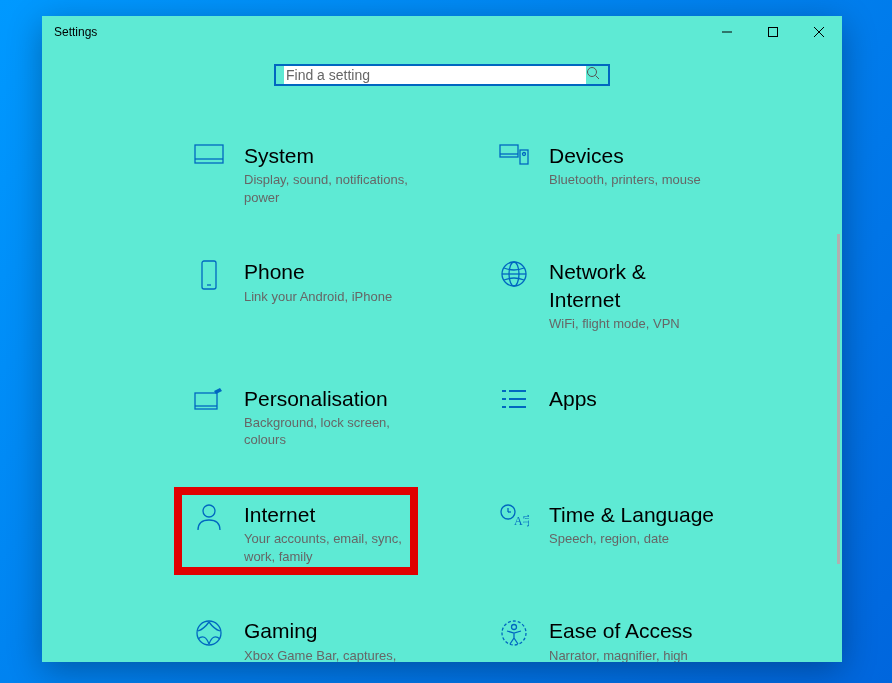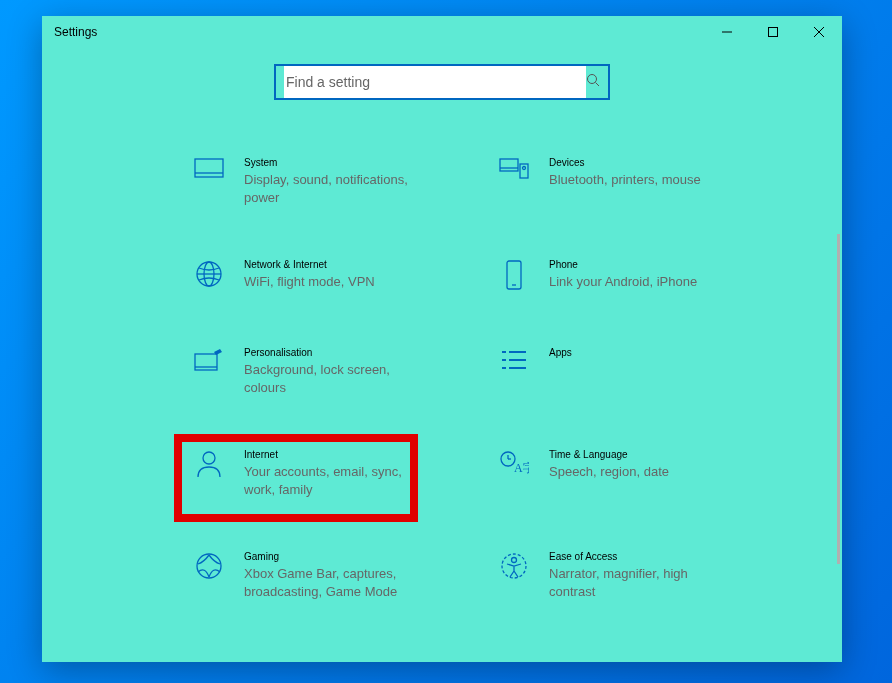--- a/index.html
+++ b/index.html
@@ -95,21 +95,21 @@
   .cat-icon {
     width: 34px;
     height: 34px;
     flex-shrink: 0;
     display: flex;
     justify-content: center;
     margin-top: 2px;
   }
   .cat-icon svg { stroke: #0067c0; fill: none; stroke-width: 1.3; }
   .cat-text { display: flex; flex-direction: column; max-width: 170px; }
-  .cat-title { font-size: 10px; color: #000; line-height: 1.3; }
+  .cat-title { font-size: 21px; color: #000; line-height: 1.3; }
   .cat-desc { font-size: 13px; color: #666; line-height: 1.35; margin-top: 2px; }
   .highlight-box {
     position: absolute;
     border: 8px solid #e00000;
     top: -14px;
     left: -18px;
     width: 244px;
     height: 88px;
     pointer-events: none;
   }
@@ -184,44 +184,44 @@
             </svg>
         </span>
         <div class="cat-text">
           <span class="cat-title">Devices</span>
           <span class="cat-desc">Bluetooth, printers, mouse</span>
         </div>
       </div>
 
       <div class="category">
         <span class="cat-icon">
+          <svg width="20" height="30" viewBox="0 0 20 30">
+              <rect x="3" y="1" width="14" height="28" rx="2"></rect>
+              <line x1="8" y1="25" x2="12" y2="25"></line>
+            </svg>
+        </span>
+        <div class="cat-text">
+          <span class="cat-title">Phone</span>
+          <span class="cat-desc">Link your Android, iPhone</span>
+        </div>
+      </div>
+
+      <div class="category">
+        <span class="cat-icon">
           <svg width="28" height="28" viewBox="0 0 28 28">
               <circle cx="14" cy="14" r="12"></circle>
               <ellipse cx="14" cy="14" rx="5" ry="12"></ellipse>
               <line x1="2" y1="14" x2="26" y2="14"></line>
               <path d="M4 8 Q14 12 24 8"></path>
               <path d="M4 20 Q14 16 24 20"></path>
             </svg>
         </span>
         <div class="cat-text">
           <span class="cat-title">Network &amp; Internet</span>
           <span class="cat-desc">WiFi, flight mode, VPN</span>
-        </div>
-      </div>
-
-      <div class="category">
-        <span class="cat-icon">
-          <svg width="20" height="30" viewBox="0 0 20 30">
-              <rect x="3" y="1" width="14" height="28" rx="2"></rect>
-              <line x1="8" y1="25" x2="12" y2="25"></line>
-            </svg>
-        </span>
-        <div class="cat-text">
-          <span class="cat-title">Phone</span>
-          <span class="cat-desc">Link your Android, iPhone</span>
         </div>
       </div>
 
       <div class="category">
         <span class="cat-icon">
           <svg width="30" height="26" viewBox="0 0 30 26">
               <rect x="1" y="6" width="22" height="16"></rect>
               <path d="M20 4 l6 -3 l2 3 l-6 3 z" fill="#0067c0" stroke="none"></path>
               <line x1="1" y1="19" x2="23" y2="19"></line>
             </svg>

